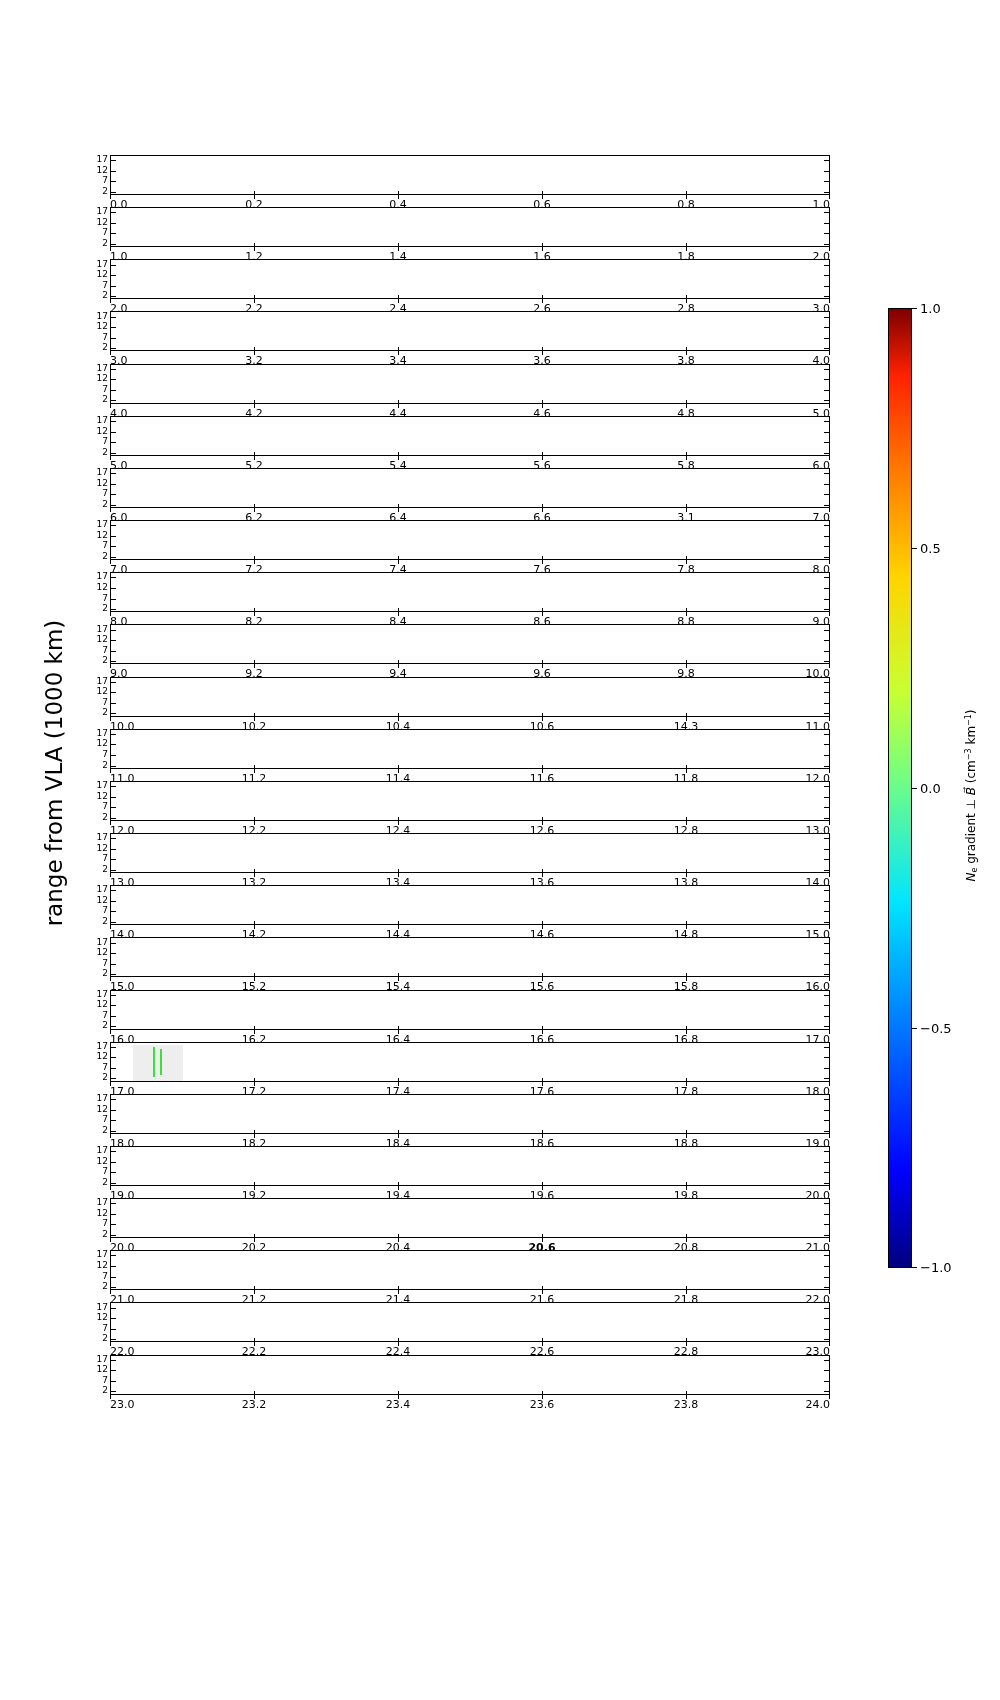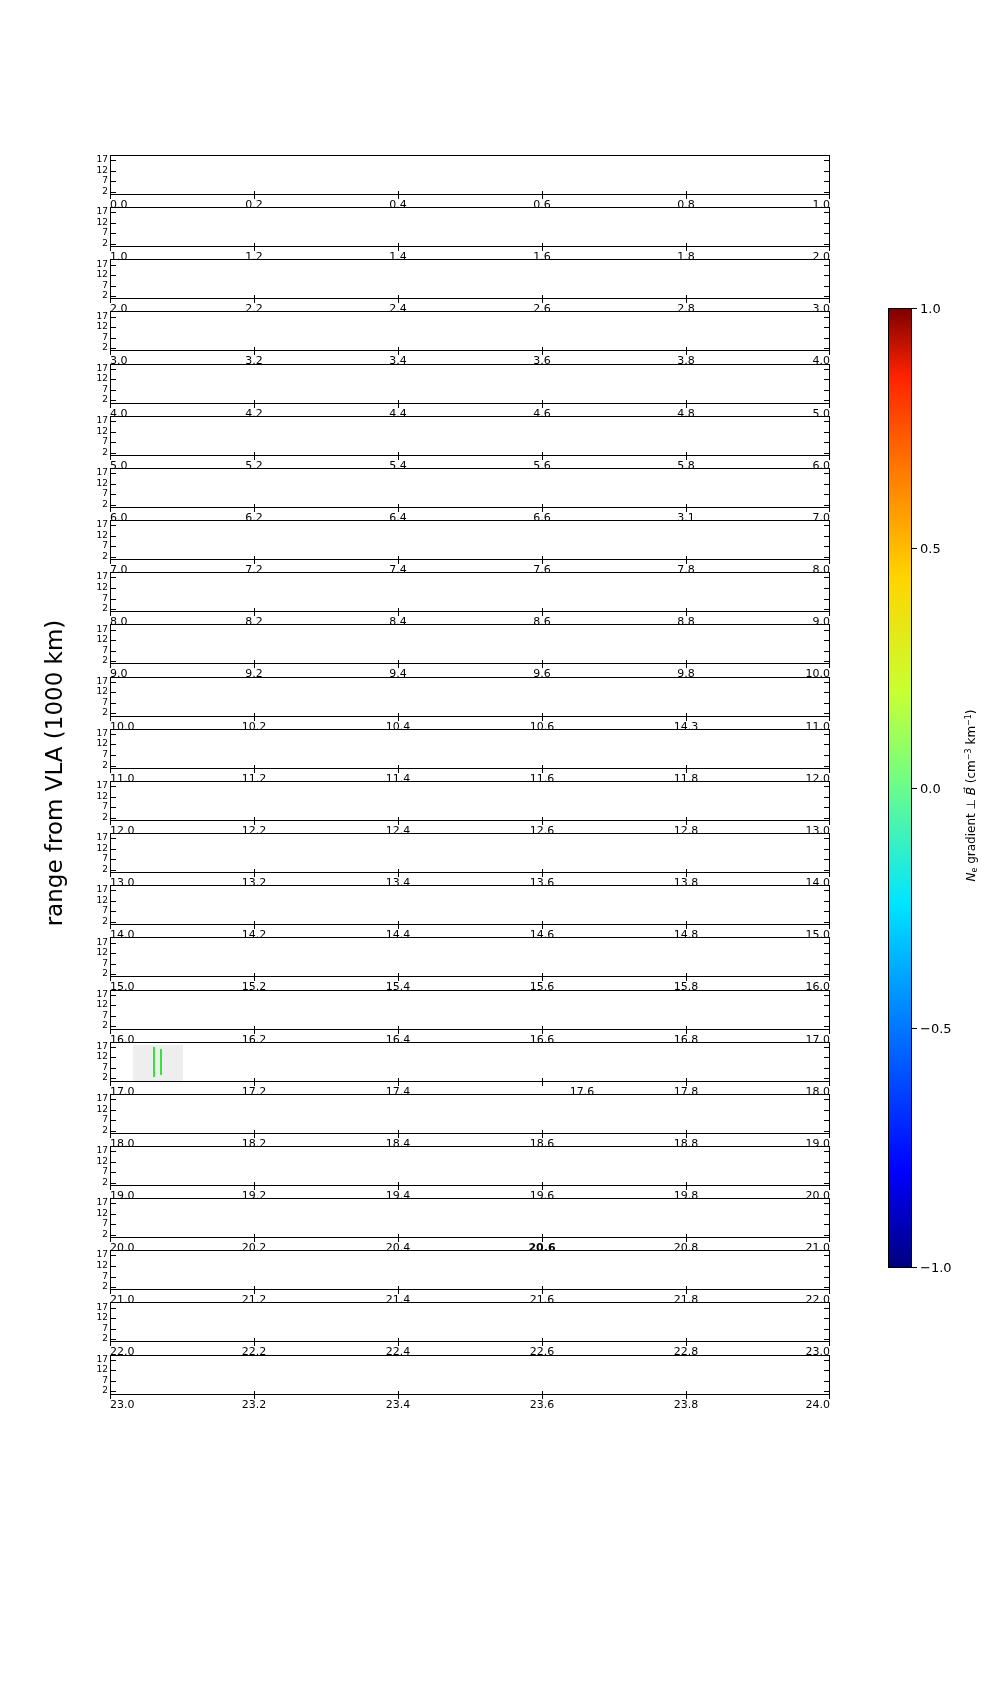--- a/index.html
+++ b/index.html
@@ -815,21 +815,21 @@
         <div class="xtick-top" style="left: 0px;"></div>
         <div class="xtick-label" style="transform: translateX(0px); left: 0px;">17.0</div>
         <div class="xtick" style="left: 144px;"></div>
         <div class="xtick-top" style="left: 144px;"></div>
         <div class="xtick-label" style="left: 144px;">17.2</div>
         <div class="xtick" style="left: 288px;"></div>
         <div class="xtick-top" style="left: 288px;"></div>
         <div class="xtick-label" style="left: 288px;">17.4</div>
         <div class="xtick" style="left: 432px;"></div>
         <div class="xtick-top" style="left: 432px;"></div>
-        <div class="xtick-label" style="left: 432px; margin-left: 40px;">17.6</div>
+        <div class="xtick-label" style="left: 432px;">17.6</div>
         <div class="xtick" style="left: 576px;"></div>
         <div class="xtick-top" style="left: 576px;"></div>
         <div class="xtick-label" style="left: 576px;">17.8</div>
         <div class="xtick" style="left: 719px;"></div>
         <div class="xtick-top" style="left: 719px;"></div>
         <div class="xtick-label" style="transform: translateX(-100%); left: 720px;">18.0</div>
       </div>
       <div class="panel-row">
         <div class="ytick-label" style="top: 35.7895px;">2</div>
         <div class="ytick-label" style="top: 25.2632px;">7</div>

